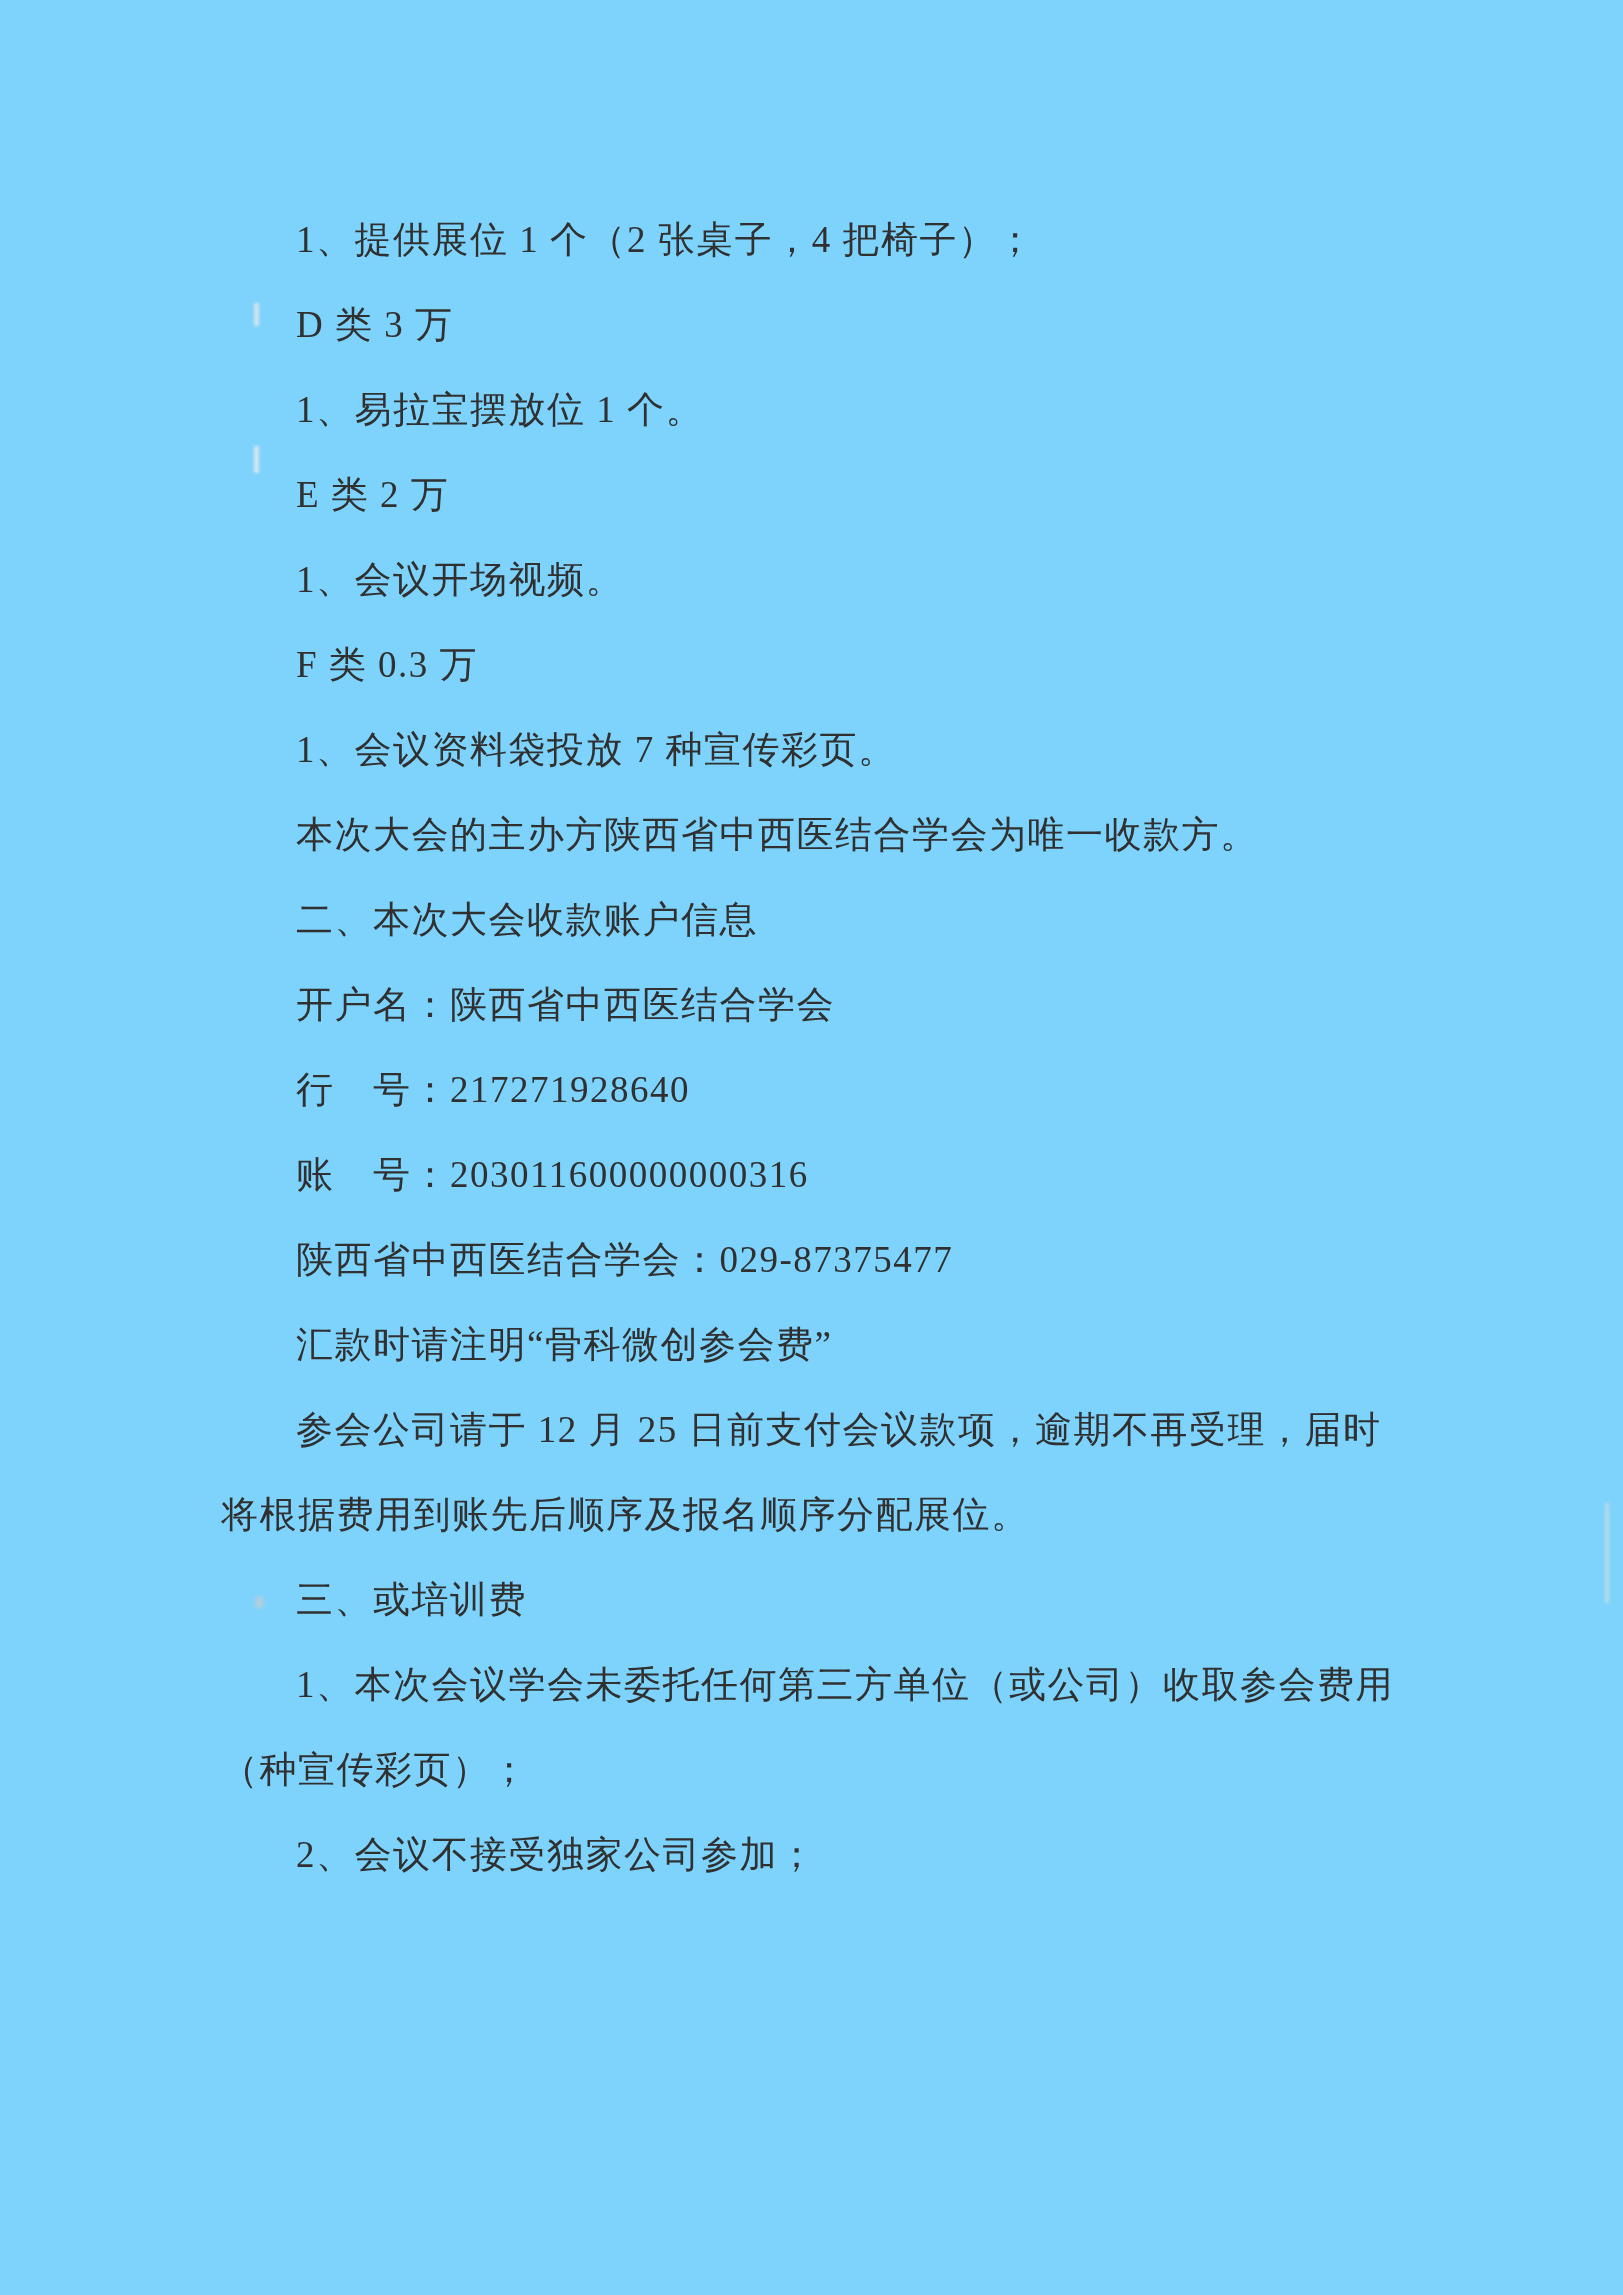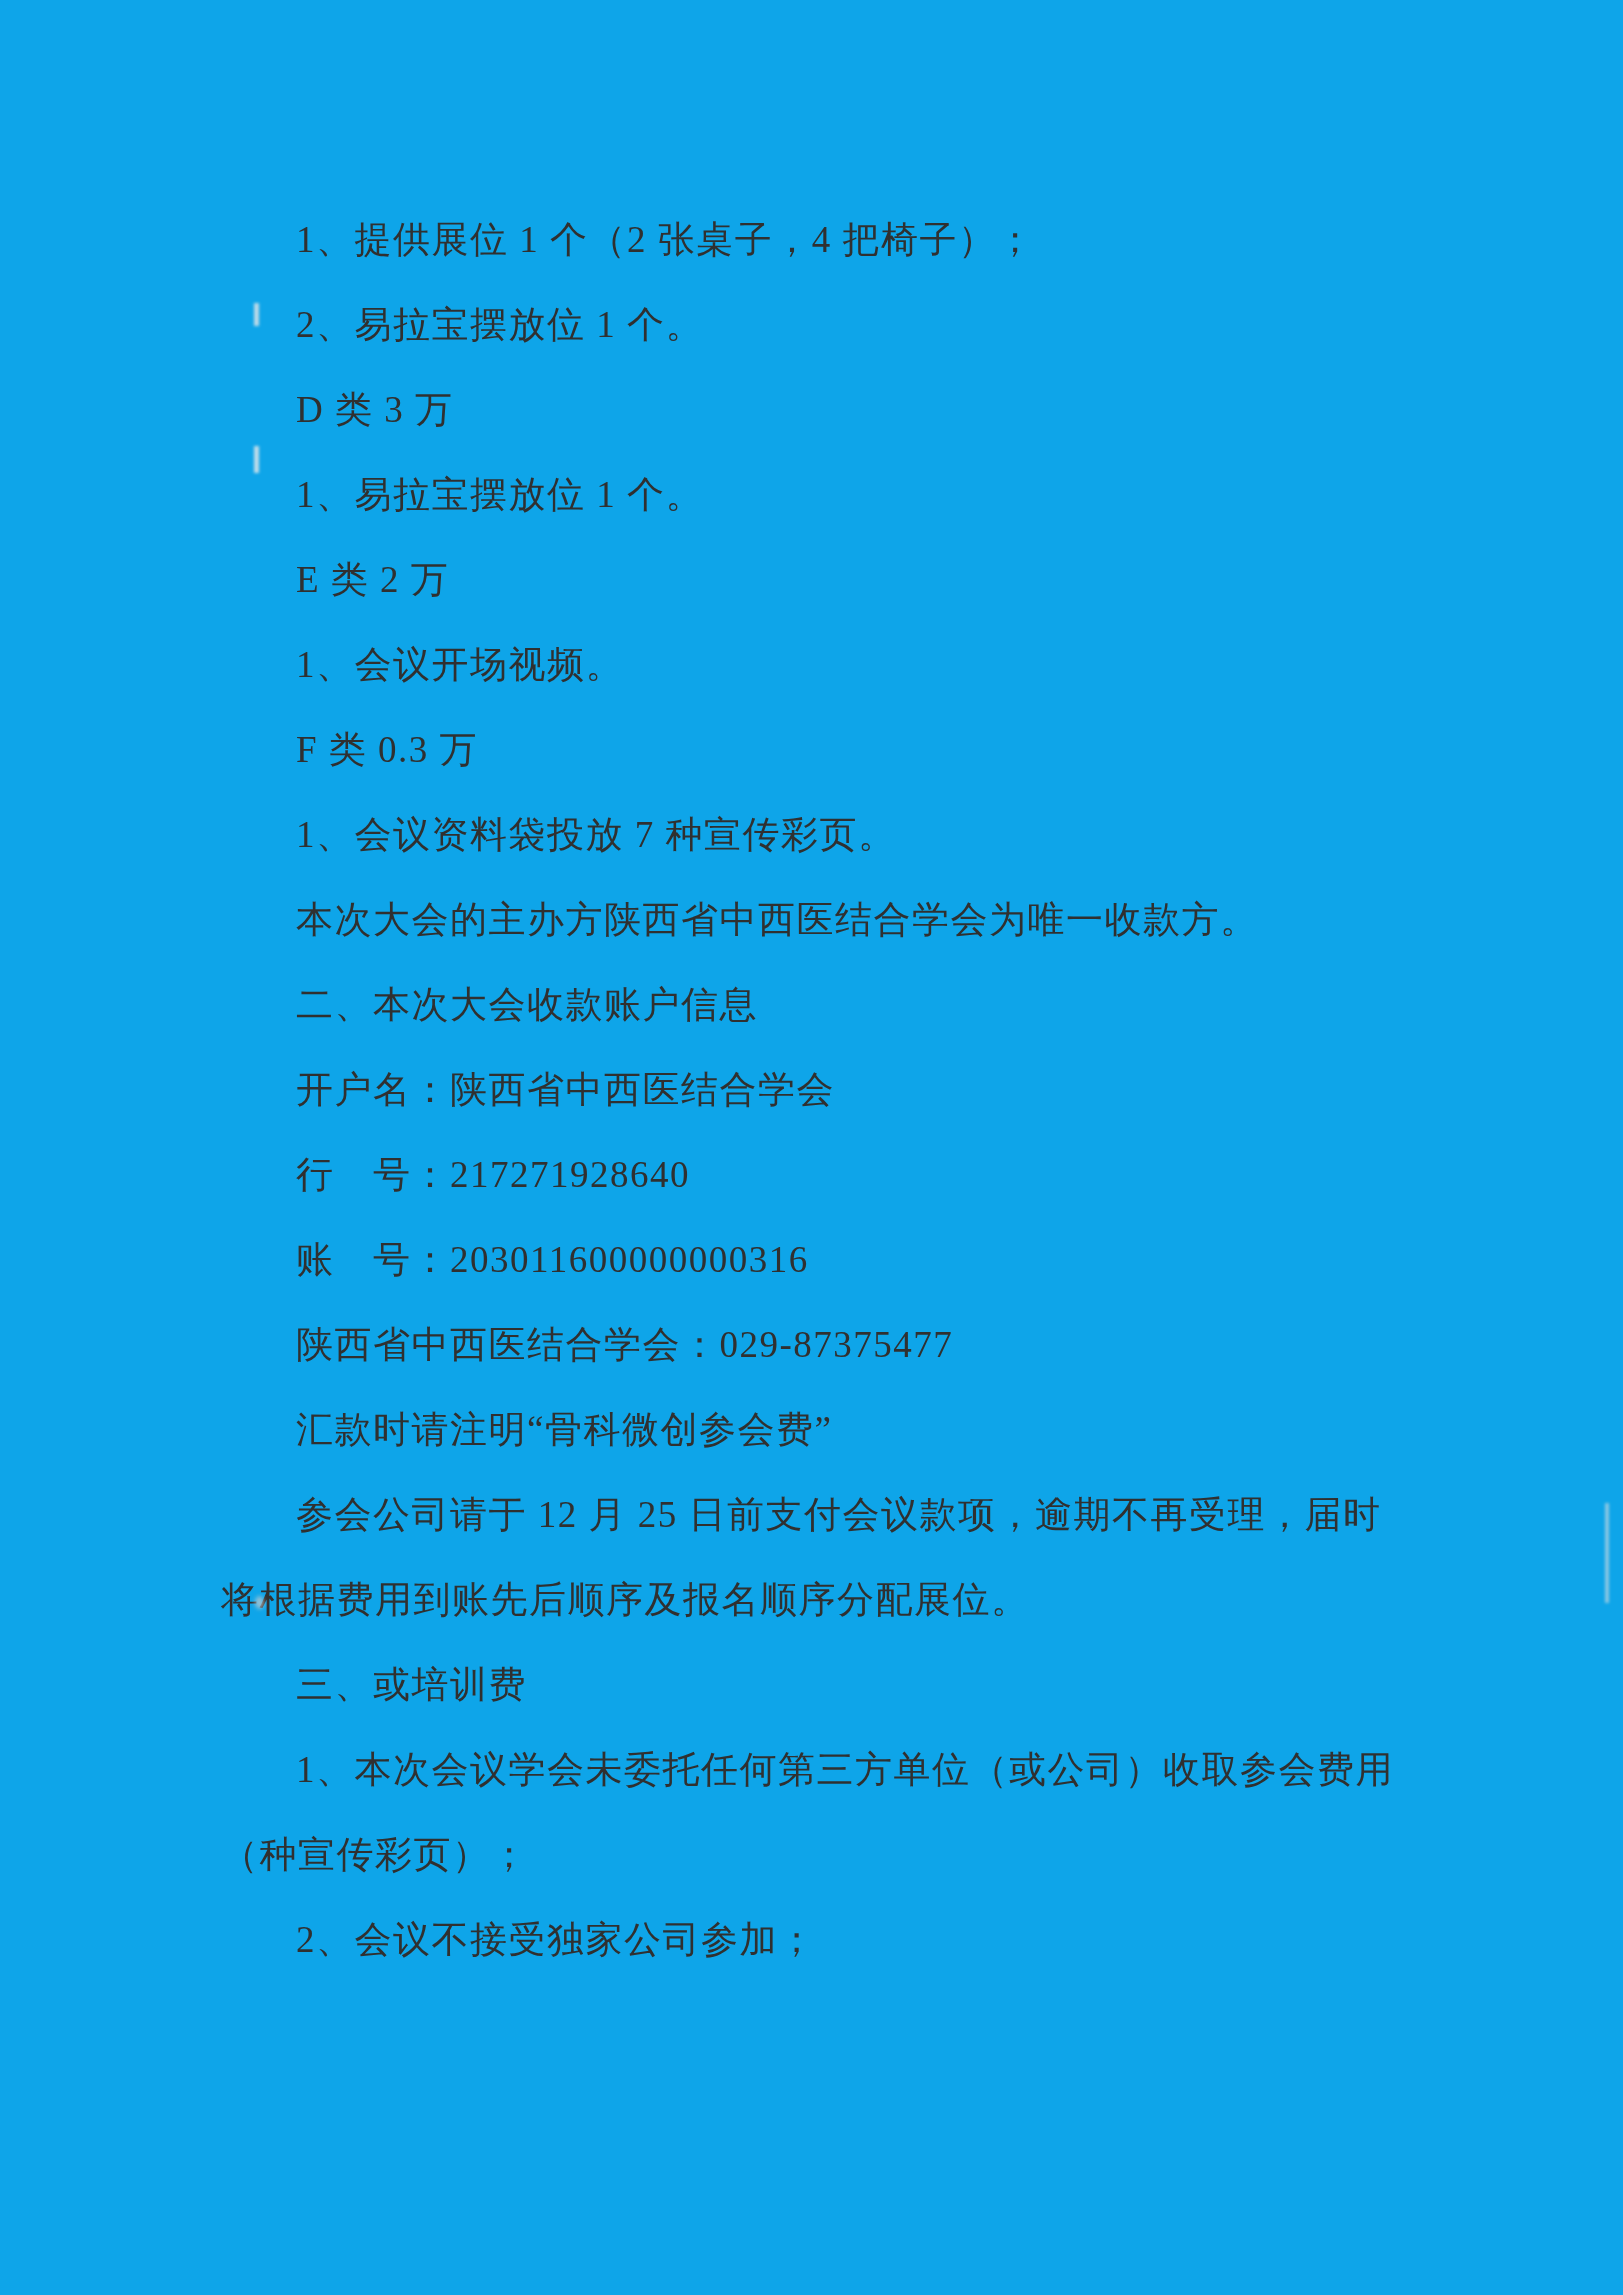--- a/index.html
+++ b/index.html
@@ -9,21 +9,21 @@
     background: #fbfbfb;
     position: relative;
     overflow: hidden;
     font-family: "Liberation Serif", "DejaVu Serif", serif;
   }
   .page {
     position: absolute;
     left: 0; top: 0;
     width: 1623px;
     height: 2295px;
-    background: #0ea5e9;
+    background: #7dd3fc;
   }
   .doc {
     position: absolute;
     left: 221px;
     top: 197px;
     width: 1172px;
   }
   .line {
     height: 85px;
     line-height: 85px;
@@ -69,21 +69,20 @@
     filter: blur(1.5px);
     opacity: 0.8;
   }
 </style>
 </head>
 <body>
 
 <div class="page">
   <div class="doc">
       <div class="line indent">1、提供展位 1 个（2 张桌子，4 把椅子）；</div>
-      <div class="line indent">2、易拉宝摆放位 1 个。</div>
       <div class="line indent">D 类 3 万</div>
       <div class="line indent">1、易拉宝摆放位 1 个。</div>
       <div class="line indent">E 类 2 万</div>
       <div class="line indent">1、会议开场视频。</div>
       <div class="line indent">F 类 0.3 万</div>
       <div class="line indent">1、会议资料袋投放 7 种宣传彩页。</div>
       <div class="line indent">本次大会的主办方陕西省中西医结合学会为唯一收款方。</div>
       <div class="line indent">二、本次大会收款账户信息</div>
       <div class="line indent">开户名：陕西省中西医结合学会</div>
       <div class="line indent">行　号：217271928640</div>

